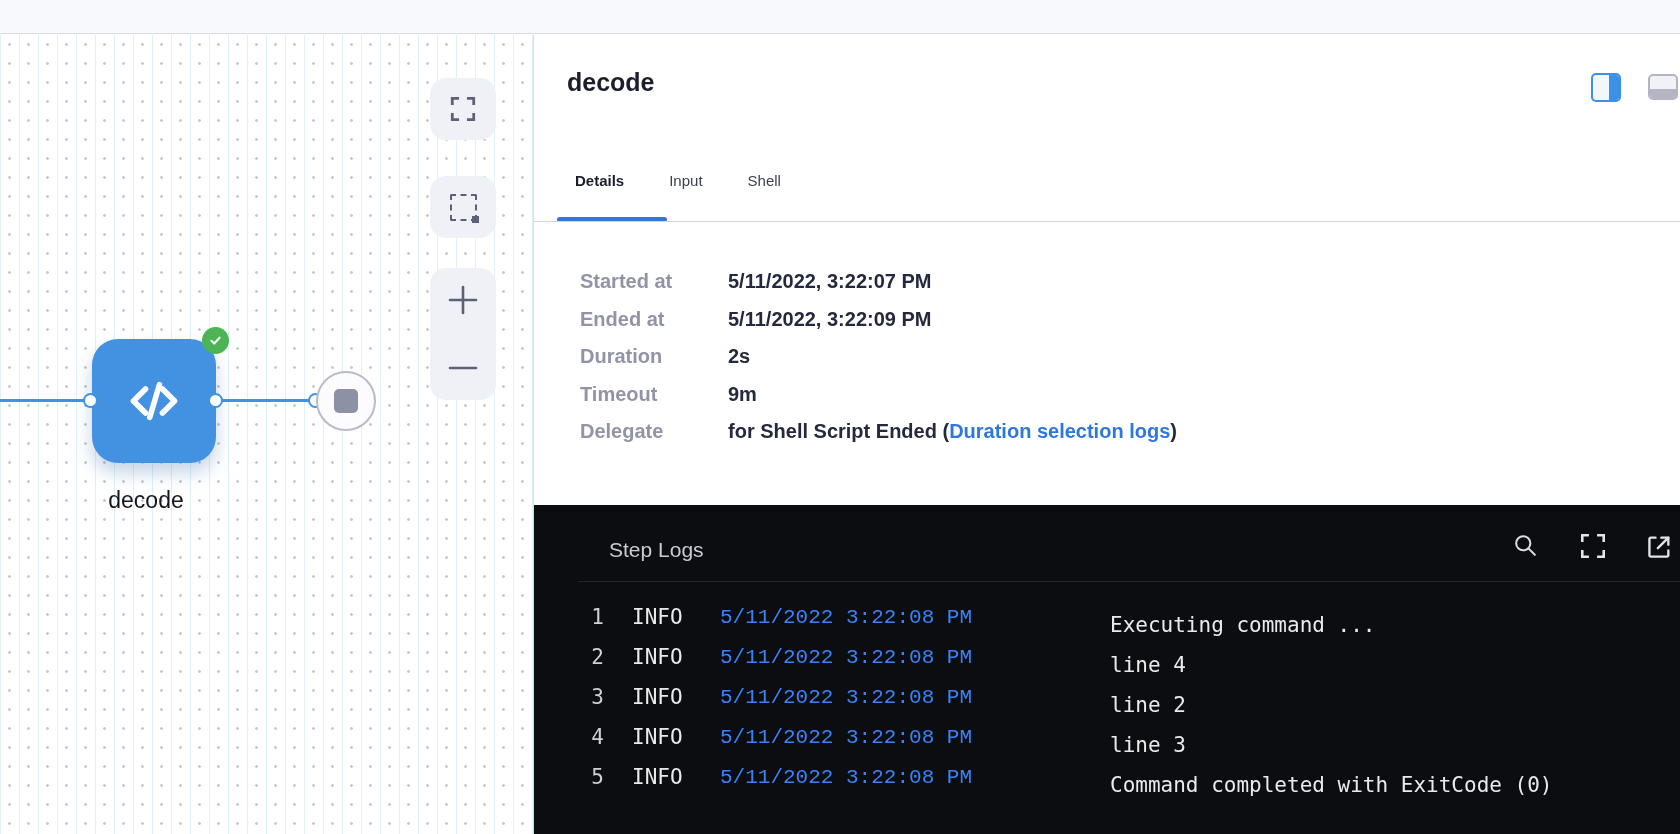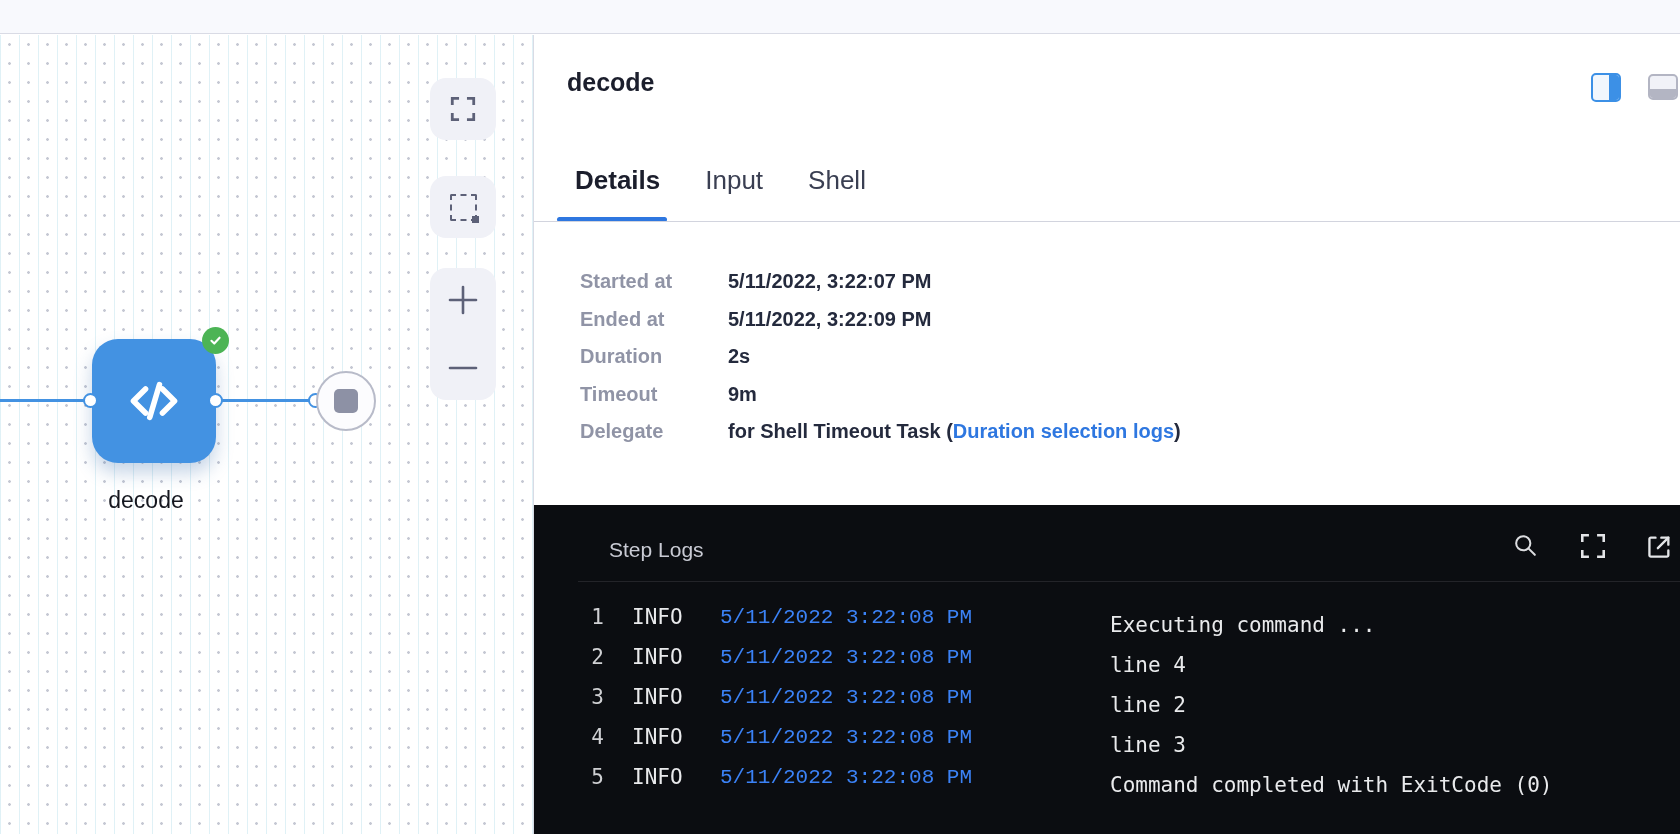--- a/index.html
+++ b/index.html
@@ -52,21 +52,21 @@
   .layout-toggle { position:absolute; border-radius:5px; cursor:pointer; }
   .toggle-right { left:1057px; top:38px; width:30px; height:29px;
                   border:2px solid var(--accent-blue,#3c90e6); background:#f2f7fd; overflow:hidden; }
   .toggle-right .fill { position:absolute; right:0; top:0; width:38%; height:100%;
                         background:var(--accent-blue,#3c90e6); }
   .toggle-bottom { left:1114px; top:39px; width:30px; height:26px;
                    border:2px solid #b3b5c3; background:#f1f2f8; overflow:hidden; }
   .toggle-bottom .fill { position:absolute; left:0; bottom:0; width:100%; height:40%; background:#b3b5c3; }
 
   .tabs { position:absolute; left:41px; top:120px; height:50px; display:flex; gap:45px; align-items:center; }
-  .tab { font-size:26px; color:#3a3f52; cursor:pointer; }
+  .tab { font-size:15px; color:#3a3f52; cursor:pointer; }
   .tab.active { font-weight:700; color:#1b1e2c; }
   .tab-underline { position:absolute; left:23px; top:182px; width:110px; height:5px;
                    border-radius:3px; background:var(--link-blue,#3177e0); }
   .tab-divider { position:absolute; left:0; top:186px; width:1146px; height:1px; background:#d2d4de; }
 
   .details { position:absolute; left:0; top:228px; width:1146px; }
   .detail-row { display:flex; align-items:center; height:37.5px; padding-left:46px; }
   .detail-label { width:148px; font-size:20px; font-weight:600; color:#9094a6; }
   .detail-value { font-size:20px; font-weight:700; color:#242a3d; }
   .detail-link { color:var(--link-blue,#2e77e0); cursor:pointer; text-decoration:none; }
@@ -189,21 +189,21 @@
       <div class="detail-row">
         <span class="detail-label">Duration</span>
         <span class="detail-value">2s</span>
       </div>
       <div class="detail-row">
         <span class="detail-label">Timeout</span>
         <span class="detail-value">9m</span>
       </div>
       <div class="detail-row">
         <span class="detail-label">Delegate</span>
-        <span class="detail-value"><span>for Shell Timeout Task (</span><a class="detail-link">Duration selection logs</a><span>)</span></span>
+        <span class="detail-value"><span>for Shell Script Ended (</span><a class="detail-link">Duration selection logs</a><span>)</span></span>
       </div>
     </div>
   </div>
 
   <div class="logs-panel">
     <div class="logs-header">
       <span class="logs-title">Step Logs</span>
       <button class="log-icon ic-search">
         <svg width="27" height="27" viewBox="0 0 24 24">
           <g fill="none" stroke="#dcdde0" stroke-width="1.8" stroke-linecap="round">

